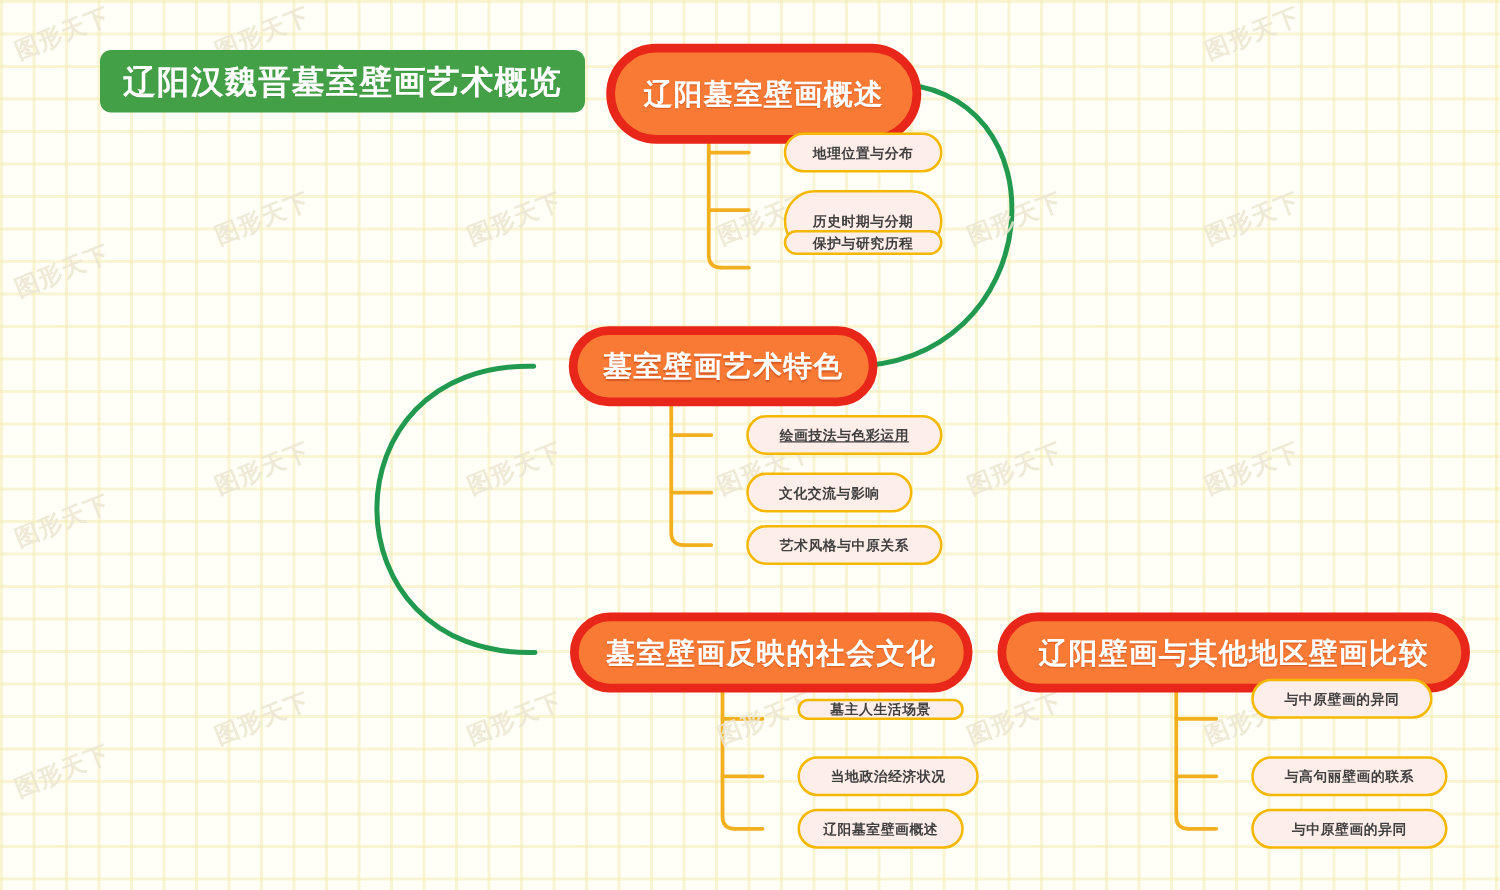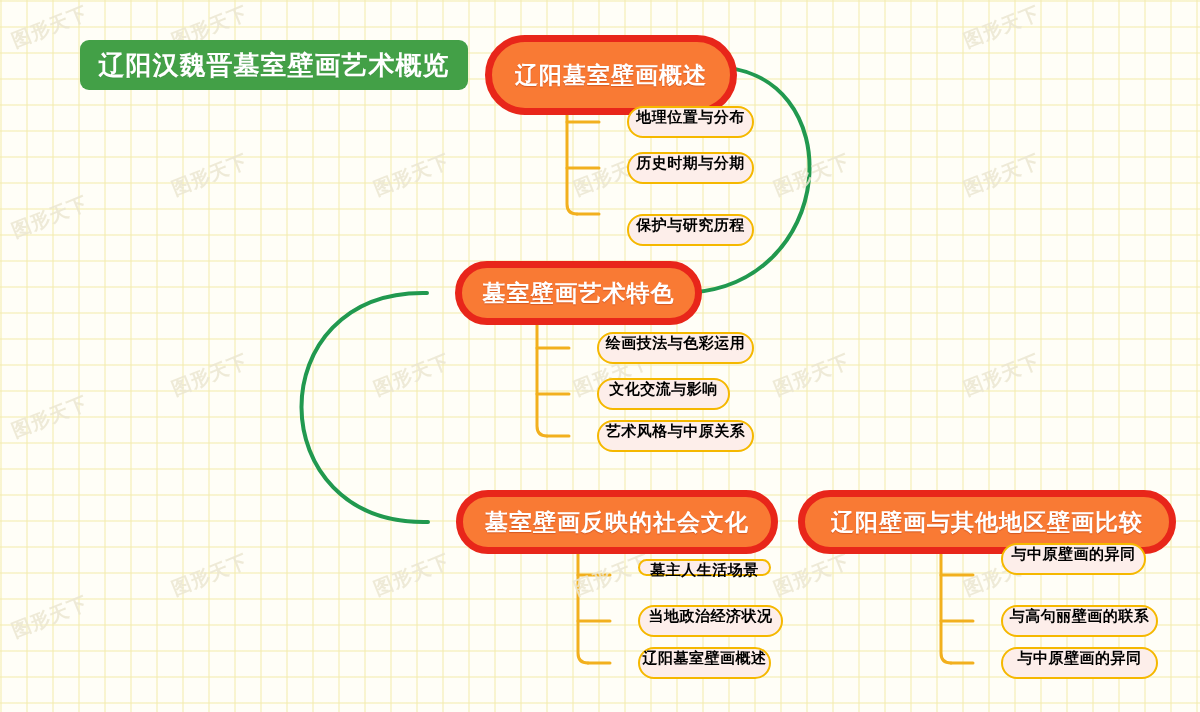--- a/index.html
+++ b/index.html
@@ -54,26 +54,26 @@
     border-radius:999px;
     font-size:23px;
     font-weight:bold;
     letter-spacing:1px;
     display:flex;align-items:center;justify-content:center;
     text-shadow:0 1px 1px rgba(150,30,0,.35);
   }
   
   .leaf{
     background:#fdeeea;
-    color:#000000;
+    color:#404040;
     border:2px solid #f5b800;
     border-radius:999px;
-    font-size:15px;
+    font-size:11px;
     font-weight:bold;
-    display:flex;align-items:flex-start;justify-content:center;
+    display:flex;align-items:center;justify-content:center;
     letter-spacing:.5px;
   }
 </style>
 </head>
 <body>
 
 <div id="stage">
 
   <svg id="edges" viewBox="0 0 1200 712">
       <path d="M 440 65 L 457 67" fill="none" stroke="#21994f" stroke-width="4" stroke-linecap="round"></path>
@@ -126,30 +126,30 @@
     <span>辽阳汉魏晋墓室壁画艺术概览</span>
   </div>
 
   <div id="nodes">
       <div class="node branch" style="left: 457px; top: 35px; width: 252px; height: 80px;">
         <span>辽阳墓室壁画概述</span>
       </div>
       <div class="node leaf" style="left: 599px; top: 106px; width: 127px; height: 32px;">
         <span>地理位置与分布</span>
       </div>
-      <div class="node leaf" style="left: 599px; top: 152px; width: 127px; height: 32px;">
+      <div class="node leaf" style="left: 599px; top: 152px; width: 127px; height: 50px;">
         <span>历史时期与分期</span>
       </div>
-      <div class="node leaf" style="left: 599px; top: 214px; width: 127px; height: 32px;">
+      <div class="node leaf" style="left: 599px; top: 184px; width: 127px; height: 20px;">
         <span>保护与研究历程</span>
       </div>
       <div class="node branch" style="left: 427px; top: 261px; width: 247px; height: 64px;">
         <span>墓室壁画艺术特色</span>
       </div>
-      <div class="node leaf" style="left: 569px; top: 332px; width: 157px; height: 32px;">
+      <div class="node leaf" style="left: 569px; top: 332px; width: 157px; height: 32px; text-decoration: underline;">
         <span>绘画技法与色彩运用</span>
       </div>
       <div class="node leaf" style="left: 569px; top: 378px; width: 133px; height: 32px;">
         <span>文化交流与影响</span>
       </div>
       <div class="node leaf" style="left: 569px; top: 420px; width: 157px; height: 32px;">
         <span>艺术风格与中原关系</span>
       </div>
       <div class="node branch" style="left: 428px; top: 490px; width: 322px; height: 64px; justify-content: center;">
         <span>墓室壁画反映的社会文化</span>

